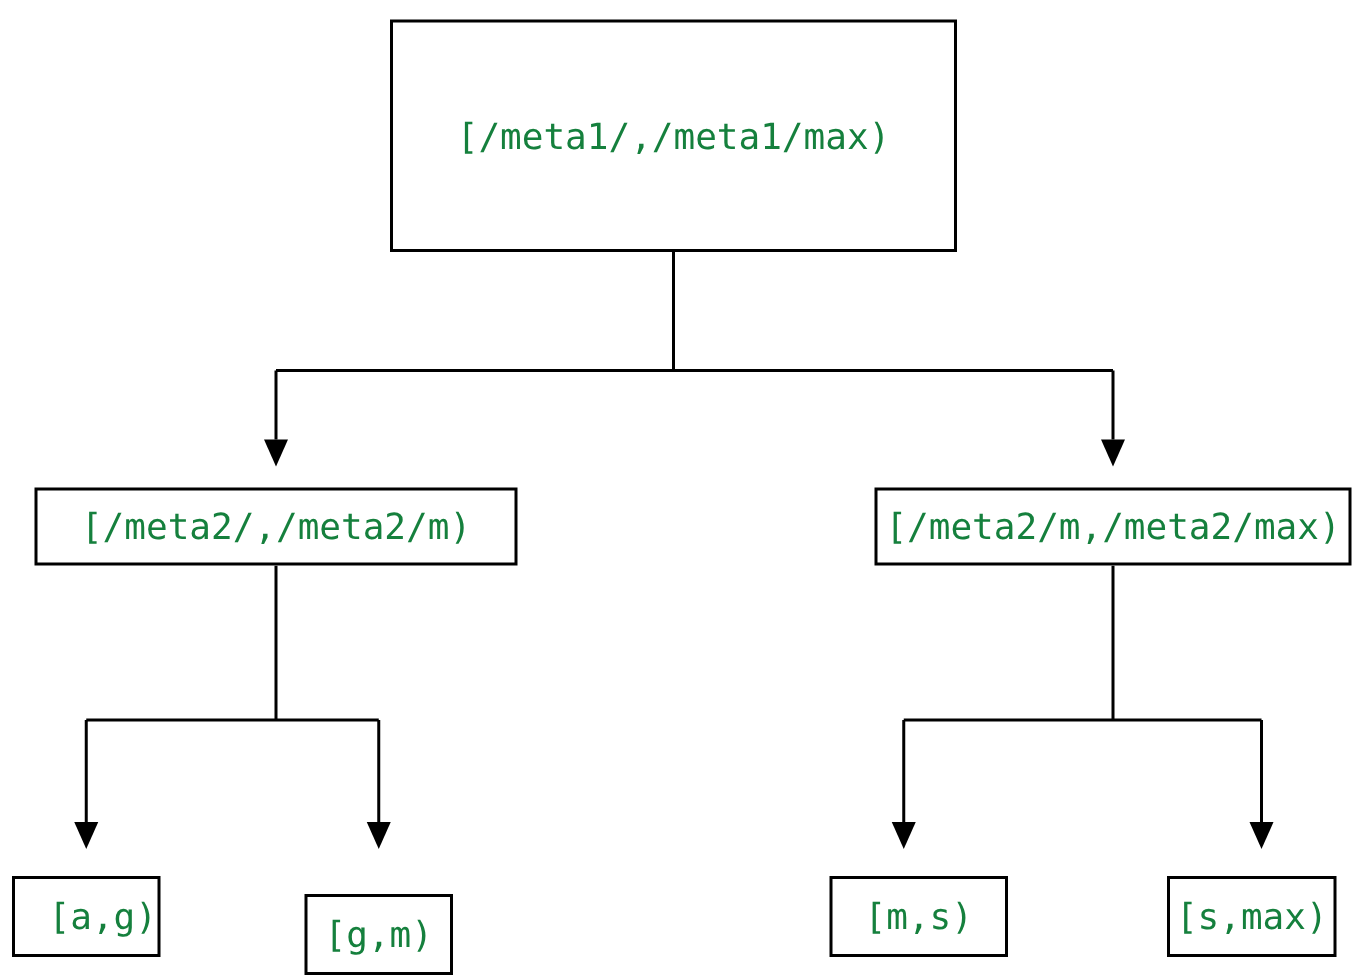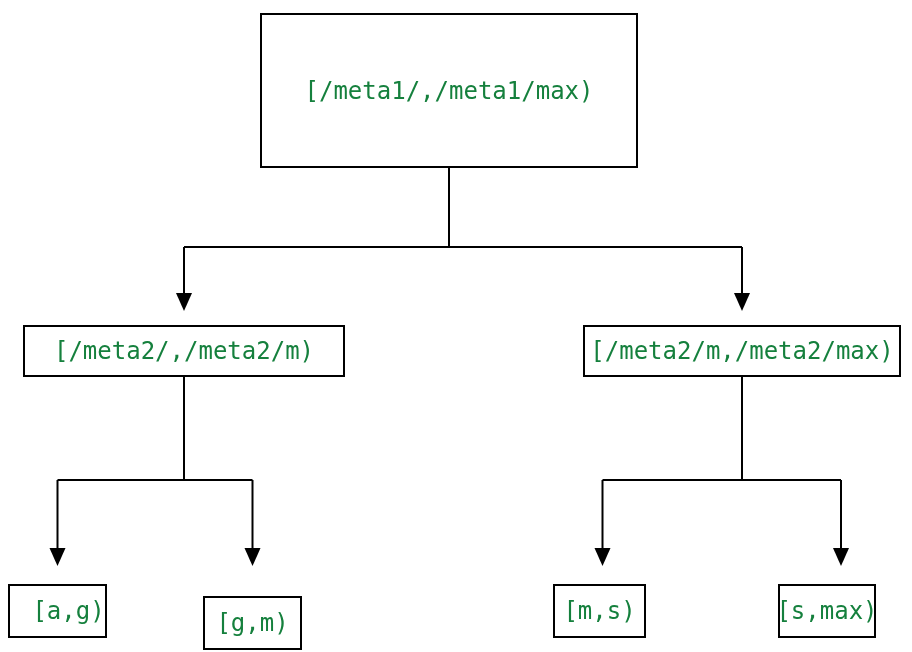--- a/index.html
+++ b/index.html
@@ -35,22 +35,22 @@
     font-size: 24px;
     line-height: 1;
     white-space: nowrap;
     letter-spacing: 0;
   }
   .node-root   { left: 260px; top: 13px;  width: 378px; height: 155px; }
   .node-m2l    { left: 23px;  top: 325px; width: 322px; height: 52px; text-align: center; }
   .node-m2r    { left: 583px; top: 325px; width: 318px; height: 52px; }
   .node-leaf-1 { left: 8px;   top: 584px; width: 99px;  height: 54px; padding-left: 22px; }
   .node-leaf-2 { left: 203px; top: 584px; width: 99px;  height: 54px; margin-top: 12px; }
-  .node-leaf-3 { left: 553px; top: 584px; width: 93px;  height: 54px; }
-  .node-leaf-4 { left: 778px; top: 584px; width: 98px; height: 54px; }
+  .node-leaf-3 { left: 553px; top: 584px; width: 119px;  height: 54px; }
+  .node-leaf-4 { left: 778px; top: 584px; width: 113px; height: 54px; }
 </style>
 </head>
 <body>
 
 <div class="stage">
 
   <svg class="connectors" viewBox="0 0 912 652" xmlns="http://www.w3.org/2000/svg">
 
     <path d="M449,168 L449,247 M184,247 L742,247 M184,247 L184,293 M742,247 L742,293" fill="none" stroke="#000000" stroke-width="2"></path>
     <polygon points="176,293 192,293 184,311" fill="#000000"></polygon>

